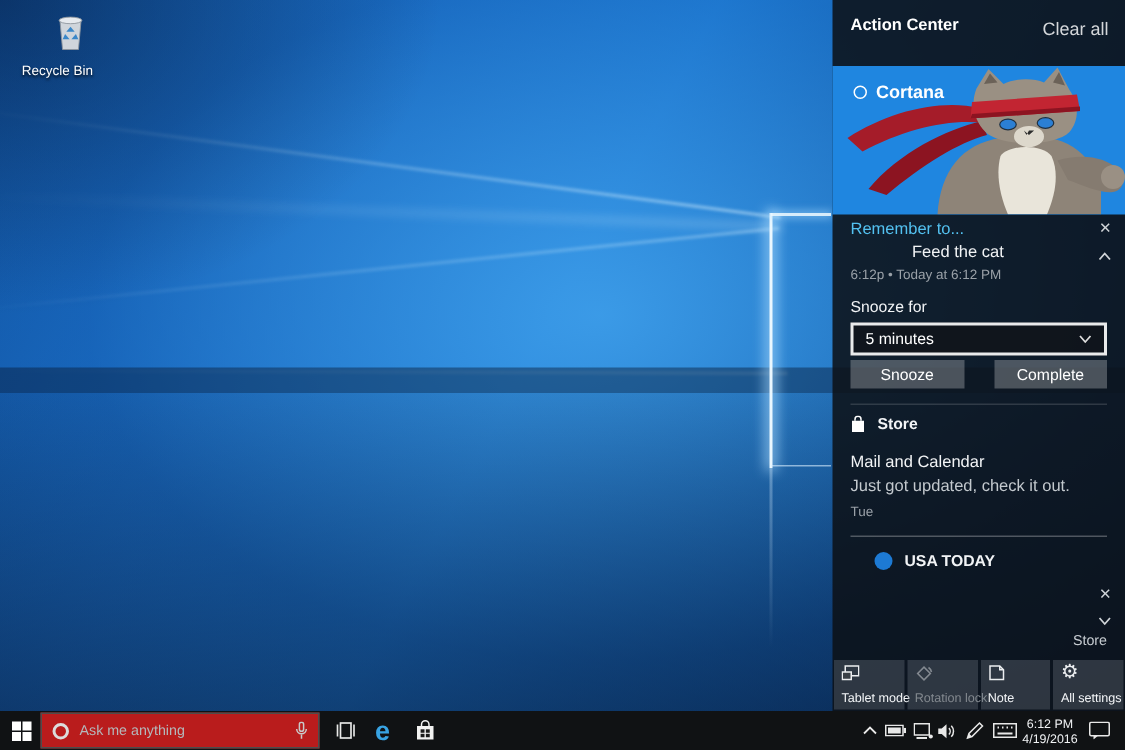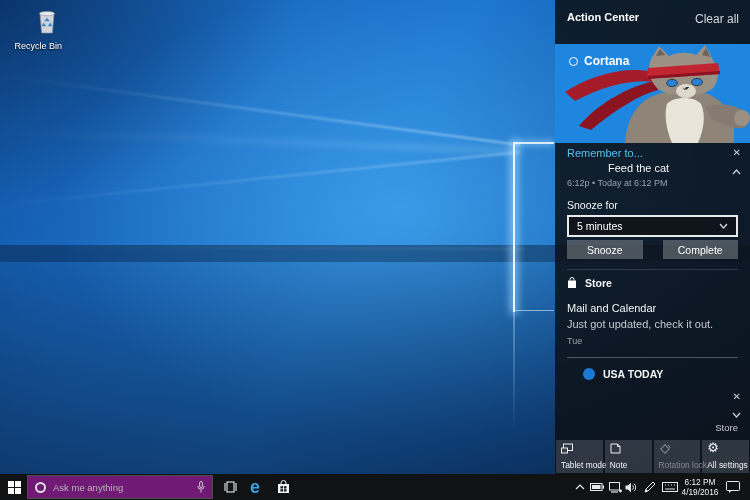--- a/index.html
+++ b/index.html
@@ -74,21 +74,21 @@
   .qa-tile .qa-icon { position:absolute; left:5px; top:3px; color:#eceef0; font-size:12px; line-height:1; }
   .qa-tile .qa-label { position:absolute; left:5px; bottom:3px; font-size:8.4px; color:#f2f4f6; white-space:nowrap; }
   .qa-tile.disabled .qa-label { color:#82888e; }
   .qa-tile.disabled .qa-icon { opacity:.45; }
 
   
   .taskbar { position:absolute; left:0; bottom:0; width:750px; height:26px; background:#101214; }
   .start { position:absolute; left:8px; top:7px; width:13px; height:13px; display:grid;
     grid-template-columns:6px 6px; grid-template-rows:6px 6px; gap:1px; cursor:pointer; }
   .start span { background:#fff; }
-  .searchbox { position:absolute; left:27px; top:1px; width:186px; height:24px; background:#701a75;
+  .searchbox { position:absolute; left:27px; top:1px; width:186px; height:24px; background:#b91c1c;
     border:1px solid #4d4d4d; display:flex; align-items:center; padding:0 7px; gap:7px; cursor:text;justify-content:center; }
   .searchbox .ring { width:11px; height:11px; border:2px solid #dcdcdc; border-radius:50%; flex:none; }
   .searchbox .ph { font-size:9.5px; color:#b4b8bb; flex:1; }
   .tb-ic { position:absolute; top:0; height:26px; display:flex; align-items:center; justify-content:center; cursor:pointer; }
   .edge-e { font-size:18px; font-weight:bold; color:#38a3e3; line-height:1; }
   .clock { position:absolute; left:681px; top:3px; width:38px; text-align:center; color:#f0f2f4;
     font-size:8.3px; line-height:10px; cursor:default; }
 </style>
 </head>
 <body>
@@ -202,38 +202,38 @@
     <div class="qa-row">
       <div class="qa-tile">
         <span class="qa-icon">
           <svg width="12" height="11" viewBox="0 0 12 11">
               <rect x="2.5" y="1" width="9" height="6.5" fill="none" stroke="#eceef0" stroke-width="1"></rect>
               <rect x="0.5" y="5" width="6" height="5" fill="#3a4046" stroke="#eceef0" stroke-width="1"></rect>
             </svg>
         </span>
         <span class="qa-label">Tablet mode</span>
       </div>
+      <div class="qa-tile disabled">
+        <span class="qa-icon">
+          <svg width="12" height="11" viewBox="0 0 12 11">
+              <rect x="3" y="3" width="6" height="6" fill="none" stroke="#eceef0" stroke-width="1" transform="rotate(45 6 6)"></rect>
+              <path d="M9,2 a4.5,4.5 0 0 1 2,3" fill="none" stroke="#eceef0" stroke-width="1"></path>
+            </svg>
+        </span>
+        <span class="qa-label">Rotation lock</span>
+      </div>
       <div class="qa-tile">
         <span class="qa-icon">
           <svg width="11" height="11" viewBox="0 0 11 11">
               <path d="M1,1 h6.5 L10,3.5 V10 H1 Z" fill="none" stroke="#eceef0" stroke-width="1"></path>
               <path d="M7.5,1 V3.5 H10" fill="none" stroke="#eceef0" stroke-width="1"></path>
             </svg>
         </span>
         <span class="qa-label">Note</span>
       </div>
-      <div class="qa-tile disabled">
-        <span class="qa-icon">
-          <svg width="12" height="11" viewBox="0 0 12 11">
-              <rect x="3" y="3" width="6" height="6" fill="none" stroke="#eceef0" stroke-width="1" transform="rotate(45 6 6)"></rect>
-              <path d="M9,2 a4.5,4.5 0 0 1 2,3" fill="none" stroke="#eceef0" stroke-width="1"></path>
-            </svg>
-        </span>
-        <span class="qa-label">Rotation lock</span>
-      </div>
       <div class="qa-tile">
         <span class="qa-icon" style="font-size:13px; top:1px;">⚙</span>
         <span class="qa-label">All settings</span>
       </div>
     </div>
   </div>
 
   <div class="taskbar">
     <div class="start">
       <span></span>

